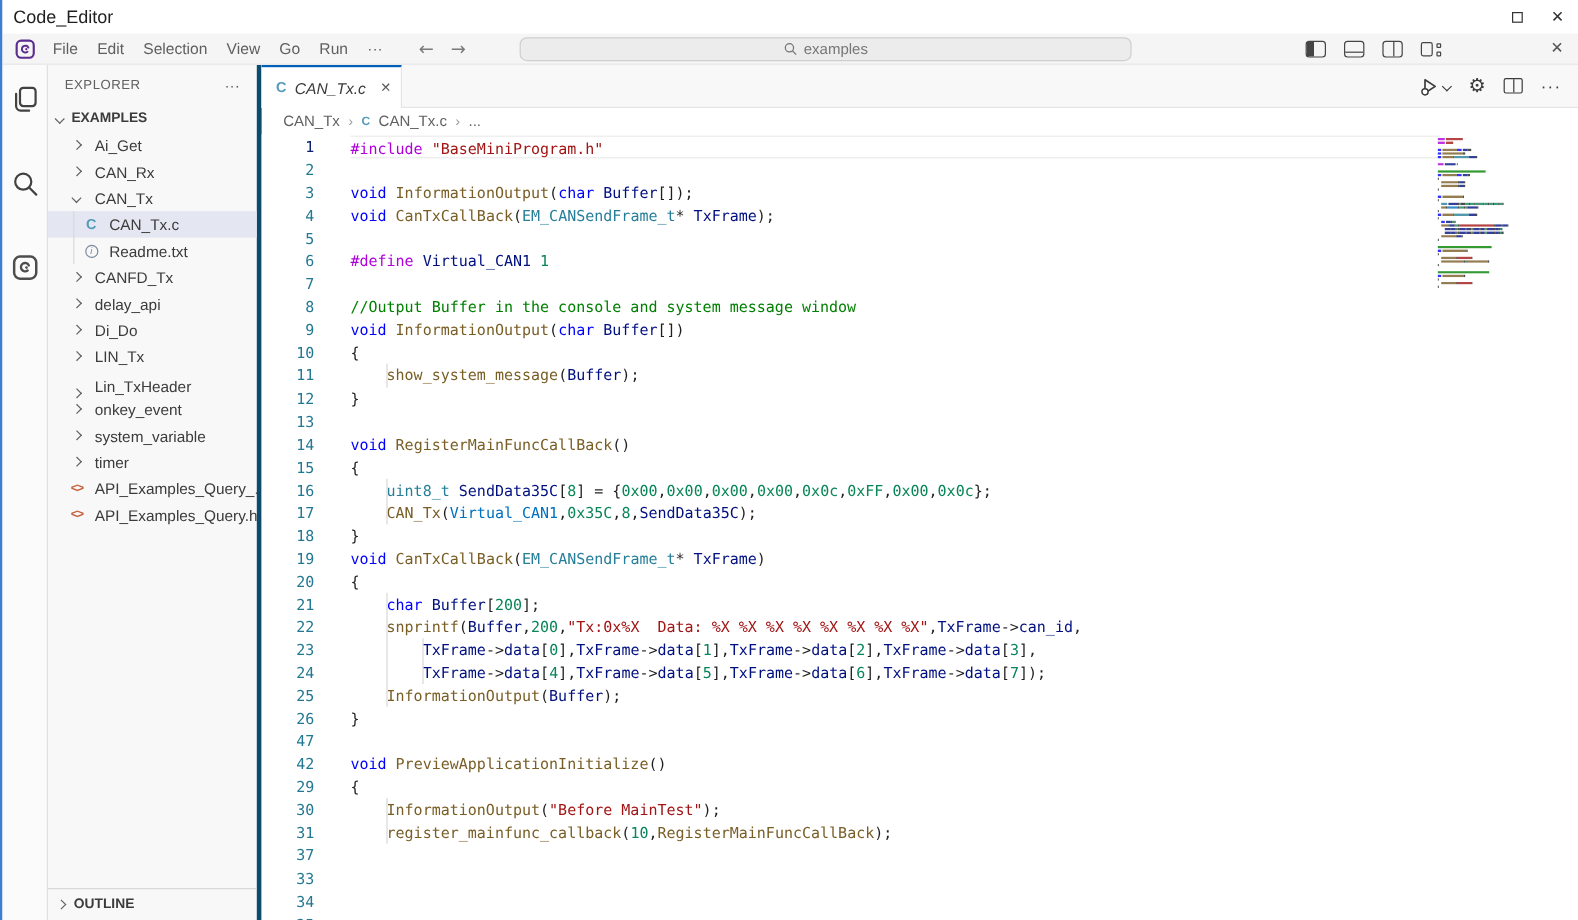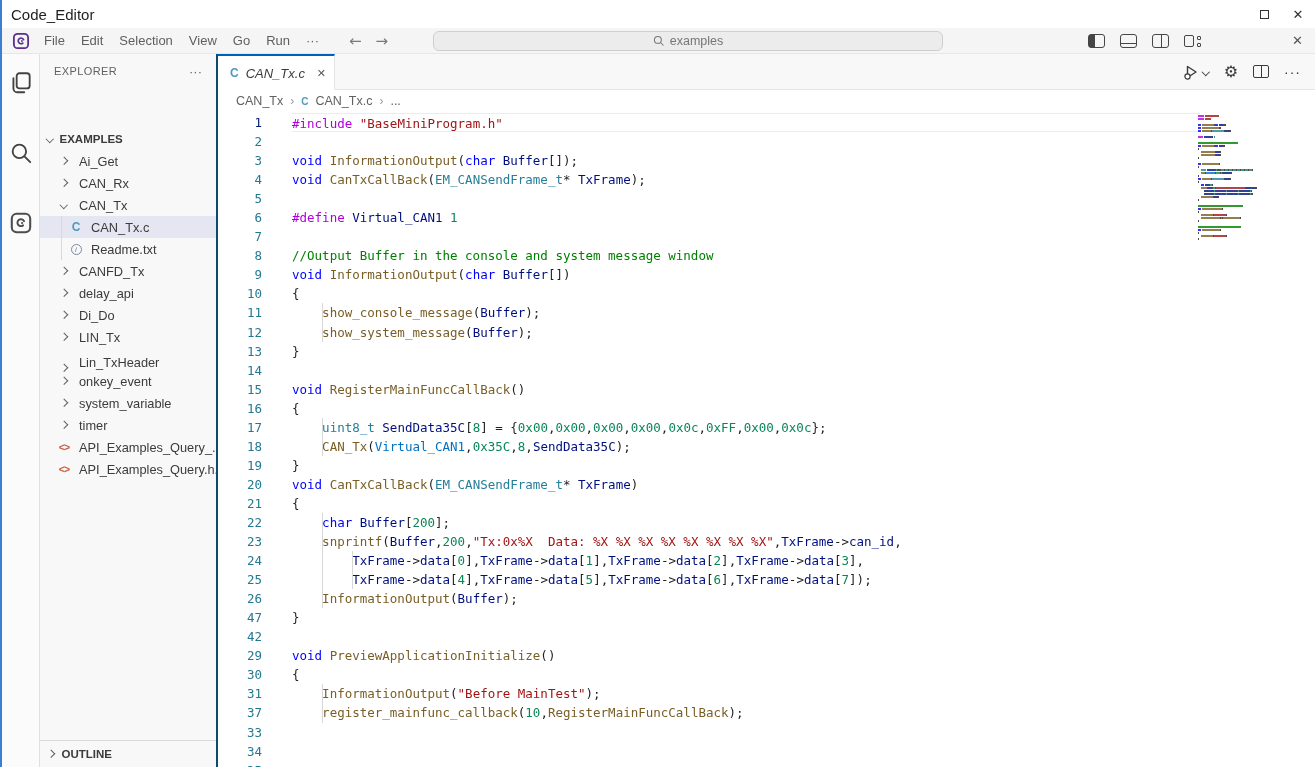--- a/index.html
+++ b/index.html
@@ -37,22 +37,22 @@
   .ic-grid .g2,.ic-grid .g3 { position:absolute; left:13px; width:4px; height:4px; border:1.2px solid #454545; border-radius:1px;}
   .ic-grid .g2{ top:2px;} .ic-grid .g3{ top:9px;}
   .mb-close { font-size:13px; color:#555; margin-left:75px; font-family:"DejaVu Sans",sans-serif;}
 
   
   .main { display:flex; height:713px; }
   .activitybar { width:38px; border-right:1px solid #e0e0e0; display:flex; flex-direction:column;
     align-items:center; padding-top:16px; gap:44px; background:#fbfbfb; }
 
   
-  .sidebar { width:178px; background:#f8f8f8; border-right:2px solid #0c4a6e;
-    display:flex; flex-direction:column;gap:40px; }
+  .sidebar { width:178px; background:#f8f8f8; border-right:4px solid #0c4a6e;
+    display:flex; flex-direction:column; }
   .sb-header { height:34px; display:flex; align-items:center; padding:0 14px; }
   .sb-header .hlabel { font-size:11px; letter-spacing:.4px; color:#616161; }
   .sb-header .hmore { margin-left:auto; color:#616161; font-size:13px; }
   .tree { flex:1; overflow:hidden; }
   .trow { position:relative; height:22px; display:flex; align-items:center; gap:7px;
     font-size:12.8px; color:#3b3b3b; cursor:default; }
   .trow.sel { background:#e4e6f1; }
   .trow.root { font-weight:bold; font-size:11.5px; }
   .chev { width:5.5px; height:5.5px; border-right:1.3px solid #616161; border-bottom:1.3px solid #616161;
     display:inline-block; flex:none; }
@@ -358,21 +358,20 @@
             <div class="cline cur"><span style="color: rgb(175, 0, 219);">#include</span><span style="color: rgb(31, 31, 31);"> </span><span style="color: rgb(163, 21, 21);">"BaseMiniProgram.h"</span></div>
             <div class="cline"></div>
             <div class="cline"><span style="color: rgb(0, 0, 255);">void</span><span style="color: rgb(31, 31, 31);"> </span><span style="color: rgb(121, 94, 38);">InformationOutput</span><span style="color: rgb(31, 31, 31);">(</span><span style="color: rgb(0, 0, 255);">char</span><span style="color: rgb(31, 31, 31);"> </span><span style="color: rgb(0, 16, 128);">Buffer</span><span style="color: rgb(31, 31, 31);">[]);</span></div>
             <div class="cline"><span style="color: rgb(0, 0, 255);">void</span><span style="color: rgb(31, 31, 31);"> </span><span style="color: rgb(121, 94, 38);">CanTxCallBack</span><span style="color: rgb(31, 31, 31);">(</span><span style="color: rgb(38, 127, 153);">EM_CANSendFrame_t</span><span style="color: rgb(31, 31, 31);">* </span><span style="color: rgb(0, 16, 128);">TxFrame</span><span style="color: rgb(31, 31, 31);">);</span></div>
             <div class="cline"></div>
             <div class="cline"><span style="color: rgb(175, 0, 219);">#define</span><span style="color: rgb(31, 31, 31);"> </span><span style="color: rgb(0, 16, 128);">Virtual_CAN1</span><span style="color: rgb(31, 31, 31);"> </span><span style="color: rgb(9, 134, 88);">1</span></div>
             <div class="cline"></div>
             <div class="cline"><span style="color: rgb(0, 128, 0);">//Output Buffer in the console and system message window</span></div>
             <div class="cline"><span style="color: rgb(0, 0, 255);">void</span><span style="color: rgb(31, 31, 31);"> </span><span style="color: rgb(121, 94, 38);">InformationOutput</span><span style="color: rgb(31, 31, 31);">(</span><span style="color: rgb(0, 0, 255);">char</span><span style="color: rgb(31, 31, 31);"> </span><span style="color: rgb(0, 16, 128);">Buffer</span><span style="color: rgb(31, 31, 31);">[])</span></div>
             <div class="cline"><span style="color: rgb(31, 31, 31);">{</span></div>
-            <div class="cline"><span class="iguide" style="left: 30.1px;"></span><span style="color: rgb(31, 31, 31);">    </span><span style="color: rgb(121, 94, 38);">show_console_message</span><span style="color: rgb(31, 31, 31);">(</span><span style="color: rgb(0, 16, 128);">Buffer</span><span style="color: rgb(31, 31, 31);">);</span></div>
             <div class="cline"><span class="iguide" style="left: 30.1px;"></span><span style="color: rgb(31, 31, 31);">    </span><span style="color: rgb(121, 94, 38);">show_system_message</span><span style="color: rgb(31, 31, 31);">(</span><span style="color: rgb(0, 16, 128);">Buffer</span><span style="color: rgb(31, 31, 31);">);</span></div>
             <div class="cline"><span style="color: rgb(31, 31, 31);">}</span></div>
             <div class="cline"></div>
             <div class="cline"><span style="color: rgb(0, 0, 255);">void</span><span style="color: rgb(31, 31, 31);"> </span><span style="color: rgb(121, 94, 38);">RegisterMainFuncCallBack</span><span style="color: rgb(31, 31, 31);">()</span></div>
             <div class="cline"><span style="color: rgb(31, 31, 31);">{</span></div>
             <div class="cline"><span class="iguide" style="left: 30.1px;"></span><span style="color: rgb(31, 31, 31);">    </span><span style="color: rgb(38, 127, 153);">uint8_t</span><span style="color: rgb(31, 31, 31);"> </span><span style="color: rgb(0, 16, 128);">SendData35C</span><span style="color: rgb(31, 31, 31);">[</span><span style="color: rgb(9, 134, 88);">8</span><span style="color: rgb(31, 31, 31);">] = {</span><span style="color: rgb(9, 134, 88);">0x00</span><span style="color: rgb(31, 31, 31);">,</span><span style="color: rgb(9, 134, 88);">0x00</span><span style="color: rgb(31, 31, 31);">,</span><span style="color: rgb(9, 134, 88);">0x00</span><span style="color: rgb(31, 31, 31);">,</span><span style="color: rgb(9, 134, 88);">0x00</span><span style="color: rgb(31, 31, 31);">,</span><span style="color: rgb(9, 134, 88);">0x0c</span><span style="color: rgb(31, 31, 31);">,</span><span style="color: rgb(9, 134, 88);">0xFF</span><span style="color: rgb(31, 31, 31);">,</span><span style="color: rgb(9, 134, 88);">0x00</span><span style="color: rgb(31, 31, 31);">,</span><span style="color: rgb(9, 134, 88);">0x0c</span><span style="color: rgb(31, 31, 31);">};</span></div>
             <div class="cline"><span class="iguide" style="left: 30.1px;"></span><span style="color: rgb(31, 31, 31);">    </span><span style="color: rgb(121, 94, 38);">CAN_Tx</span><span style="color: rgb(31, 31, 31);">(</span><span style="color: rgb(0, 112, 193);">Virtual_CAN1</span><span style="color: rgb(31, 31, 31);">,</span><span style="color: rgb(9, 134, 88);">0x35C</span><span style="color: rgb(31, 31, 31);">,</span><span style="color: rgb(9, 134, 88);">8</span><span style="color: rgb(31, 31, 31);">,</span><span style="color: rgb(0, 16, 128);">SendData35C</span><span style="color: rgb(31, 31, 31);">);</span></div>
             <div class="cline"><span style="color: rgb(31, 31, 31);">}</span></div>
             <div class="cline"><span style="color: rgb(0, 0, 255);">void</span><span style="color: rgb(31, 31, 31);"> </span><span style="color: rgb(121, 94, 38);">CanTxCallBack</span><span style="color: rgb(31, 31, 31);">(</span><span style="color: rgb(38, 127, 153);">EM_CANSendFrame_t</span><span style="color: rgb(31, 31, 31);">* </span><span style="color: rgb(0, 16, 128);">TxFrame</span><span style="color: rgb(31, 31, 31);">)</span></div>
             <div class="cline"><span style="color: rgb(31, 31, 31);">{</span></div>

